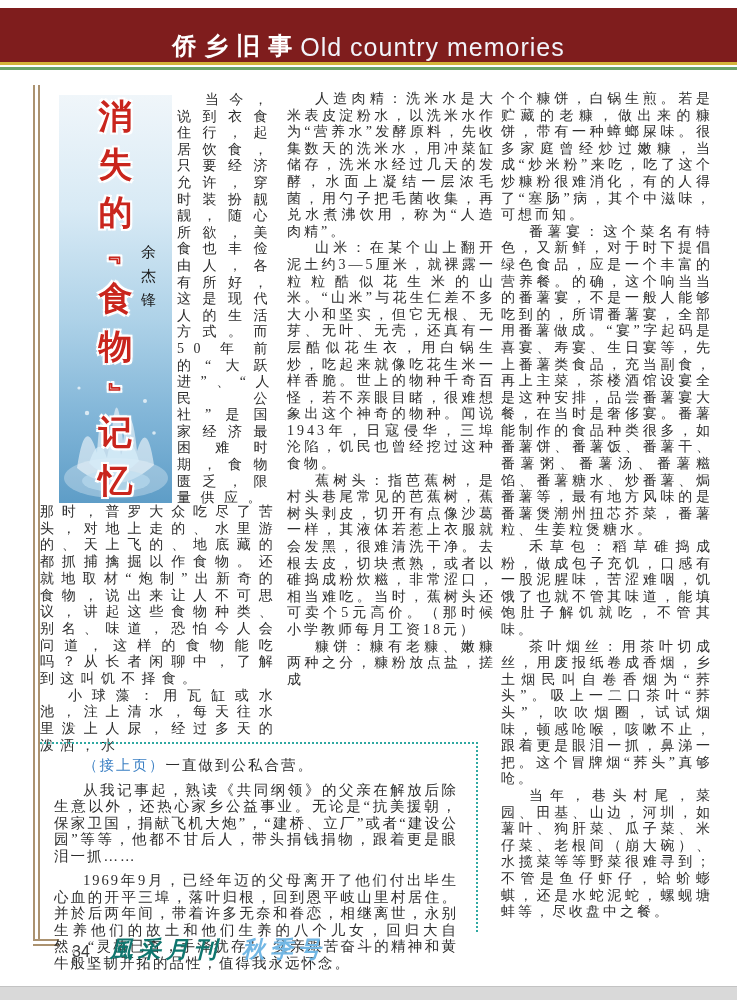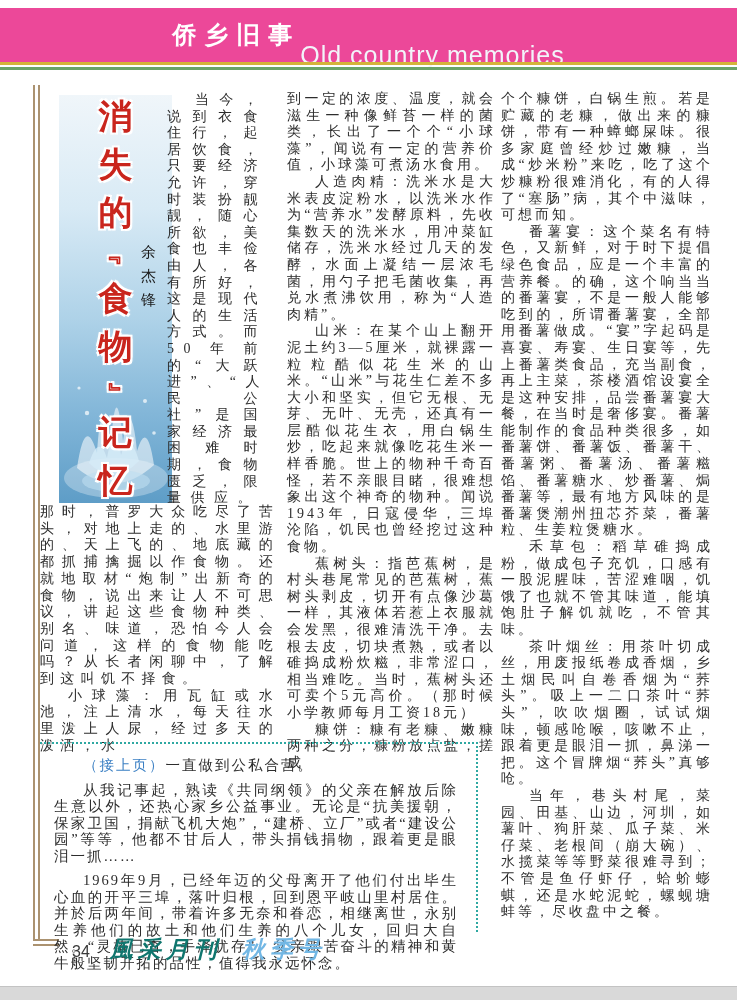--- a/index.html
+++ b/index.html
@@ -1,21 +1,21 @@
 <!DOCTYPE html>
 <html><head>
 <meta charset="utf-8">
 <style>
   html,body{margin:0;padding:0;background:#ffffff;}
   .page{position:relative;width:737px;height:1000px;background:#ffffff;overflow:hidden;
         font-family:"Liberation Serif","DejaVu Serif",serif;color:#2d2d2d;}
 
   
-  .header-band{position:absolute;left:0;top:8px;width:737px;height:54px;background:#ec4899;
-               display:flex;align-items:center;justify-content:center;}
+  .header-band{position:absolute;left:0;top:8px;width:737px;height:54px;background:#7f1d1d;
+               display:flex;align-items:flex-end;justify-content:center;}
   .header-cn{color:#ffffff;font-size:24px;letter-spacing:8px;font-weight:bold;}
   .header-en{color:#f2f4fa;font-size:25px;font-family:"Liberation Sans","DejaVu Sans",sans-serif;letter-spacing:1px;margin-top:41px;}
   .stripe-yellow{position:absolute;left:0;top:62px;width:737px;height:3px;background:#d5b43a;}
   .stripe-green{position:absolute;left:0;top:67px;width:737px;height:3px;background:#6aa468;}
 
   
   .left-rule{position:absolute;left:33px;top:85px;width:3px;height:854px;
              border-left:2px solid #ab9270;border-right:2px solid #ab9270;}
   .left-rule-foot{position:absolute;left:33px;top:939px;width:26px;height:3px;
              border-top:2px solid #ab9270;border-bottom:2px solid #ab9270;}
@@ -30,21 +30,21 @@
               text-shadow:-2px -2px 0 #fff,2px -2px 0 #fff,-2px 2px 0 #fff,2px 2px 0 #fff,0 0 4px #fff;}
   .title-bracket{font-size:24px;}
   .author-col{position:absolute;right:16px;top:150px;display:flex;flex-direction:column;gap:9px;
               color:#1b1b1b;font-size:15px;line-height:1;}
 
   
   .cjk{ text-align:justify; }
   .cjk p{margin:0;}
   .cjk p.indent{text-indent:2em;}
 
-  .col1{position:absolute;left:167px;top:92px;width:100px;font-size:14px;line-height:16.6px;letter-spacing:9.5px;}
+  .col1{position:absolute;left:177px;top:92px;width:100px;font-size:14px;line-height:16.6px;letter-spacing:9.5px;}
   .left-lower{position:absolute;left:40px;top:504px;width:239px;font-size:14px;line-height:16.7px;letter-spacing:6.3px;}
   .col-mid{position:absolute;left:287px;top:91px;width:209px;font-size:14px;line-height:16.6px;letter-spacing:3px;}
   .col-right{position:absolute;left:501px;top:91px;width:212px;font-size:14px;line-height:16.6px;letter-spacing:3px;}
 
   
   .cont-box{position:absolute;left:40px;top:742px;width:438px;height:190px;box-sizing:border-box;
             border-top:2px dotted #2fa8a2;border-right:2px dotted #2fa8a2;
             padding:5px 10px 0 6px;font-size:14.5px;line-height:16.5px;letter-spacing:2px;text-align:justify;}
   .cont-box p{margin:8px;}
   .cont-box p.indent{text-indent:2em;}
@@ -105,21 +105,20 @@
   <div class="col1 cjk">
     <p class="indent">当今，说到衣食住行，起居饮食，只要经济允许，穿时装扮靓靓，随心所欲，美食也丰俭由人，各有所好，这是现代人的生活方式。而50年前的“大跃进”、“人民公社”是国家经济最困难时期，食物匮乏，限量供应。</p>
   </div>
 
   <div class="left-lower cjk">
     <p>那时，普罗大众吃尽了苦头，对地上走的、水里游的、天上飞的、地底藏的都抓捕擒掘以作食物。还就地取材“炮制”出新奇的食物，说出来让人不可思议，讲起这些食物种类、别名、味道，恐怕今人会问道，这样的食物能吃吗？从长者闲聊中，了解到这叫饥不择食。</p>
     <p class="indent">小球藻：用瓦缸或水池，注上清水，每天往水里泼上人尿，经过多天的泼洒，水</p>
   </div>
 
   <div class="col-mid cjk">
-    <p>到一定的浓度、温度，就会滋生一种像鲜苔一样的菌类，长出了一个个“小球藻”，闻说有一定的营养价值，小球藻可煮汤水食用。</p>
     <p class="indent">人造肉精：洗米水是大米表皮淀粉水，以洗米水作为“营养水”发酵原料，先收集数天的洗米水，用冲菜缸储存，洗米水经过几天的发酵，水面上凝结一层浓毛菌，用勺子把毛菌收集，再兑水煮沸饮用，称为“人造肉精”。</p>
     <p class="indent">山米：在某个山上翻开泥土约3—5厘米，就裸露一粒粒酷似花生米的山米。“山米”与花生仁差不多大小和坚实，但它无根、无芽、无叶、无壳，还真有一层酷似花生衣，用白锅生炒，吃起来就像吃花生米一样香脆。世上的物种千奇百怪，若不亲眼目睹，很难想象出这个神奇的物种。闻说1943年，日寇侵华，三埠沦陷，饥民也曾经挖过这种食物。</p>
     <p class="indent">蕉树头：指芭蕉树，是村头巷尾常见的芭蕉树，蕉树头剥皮，切开有点像沙葛一样，其液体若惹上衣服就会发黑，很难清洗干净。去根去皮，切块煮熟，或者以碓捣成粉炊糍，非常涩口，相当难吃。当时，蕉树头还可卖个5元高价。（那时候小学教师每月工资18元）</p>
     <p class="indent">糠饼：糠有老糠、嫩糠两种之分，糠粉放点盐，搓成</p>
   </div>
 
   <div class="col-right cjk">
     <p>个个糠饼，白锅生煎。若是贮藏的老糠，做出来的糠饼，带有一种蟑螂屎味。很多家庭曾经炒过嫩糠，当成“炒米粉”来吃，吃了这个炒糠粉很难消化，有的人得了“塞肠”病，其个中滋味，可想而知。</p>
     <p class="indent">番薯宴：这个菜名有特色，又新鲜，对于时下提倡绿色食品，应是一个丰富的营养餐。的确，这个响当当的番薯宴，不是一般人能够吃到的，所谓番薯宴，全部用番薯做成。“宴”字起码是喜宴、寿宴、生日宴等，先上番薯类食品，充当副食，再上主菜，茶楼酒馆设宴全是这种安排，品尝番薯宴大餐，在当时是奢侈宴。番薯能制作的食品种类很多，如番薯饼、番薯饭、番薯干、番薯粥、番薯汤、番薯糍馅、番薯糖水、炒番薯、焗番薯等，最有地方风味的是番薯煲潮州扭芯芥菜，番薯粒、生姜粒煲糖水。</p>
     <p class="indent">禾草包：稻草碓捣成粉，做成包子充饥，口感有一股泥腥味，苦涩难咽，饥饿了也就不管其味道，能填饱肚子解饥就吃，不管其味。</p>

